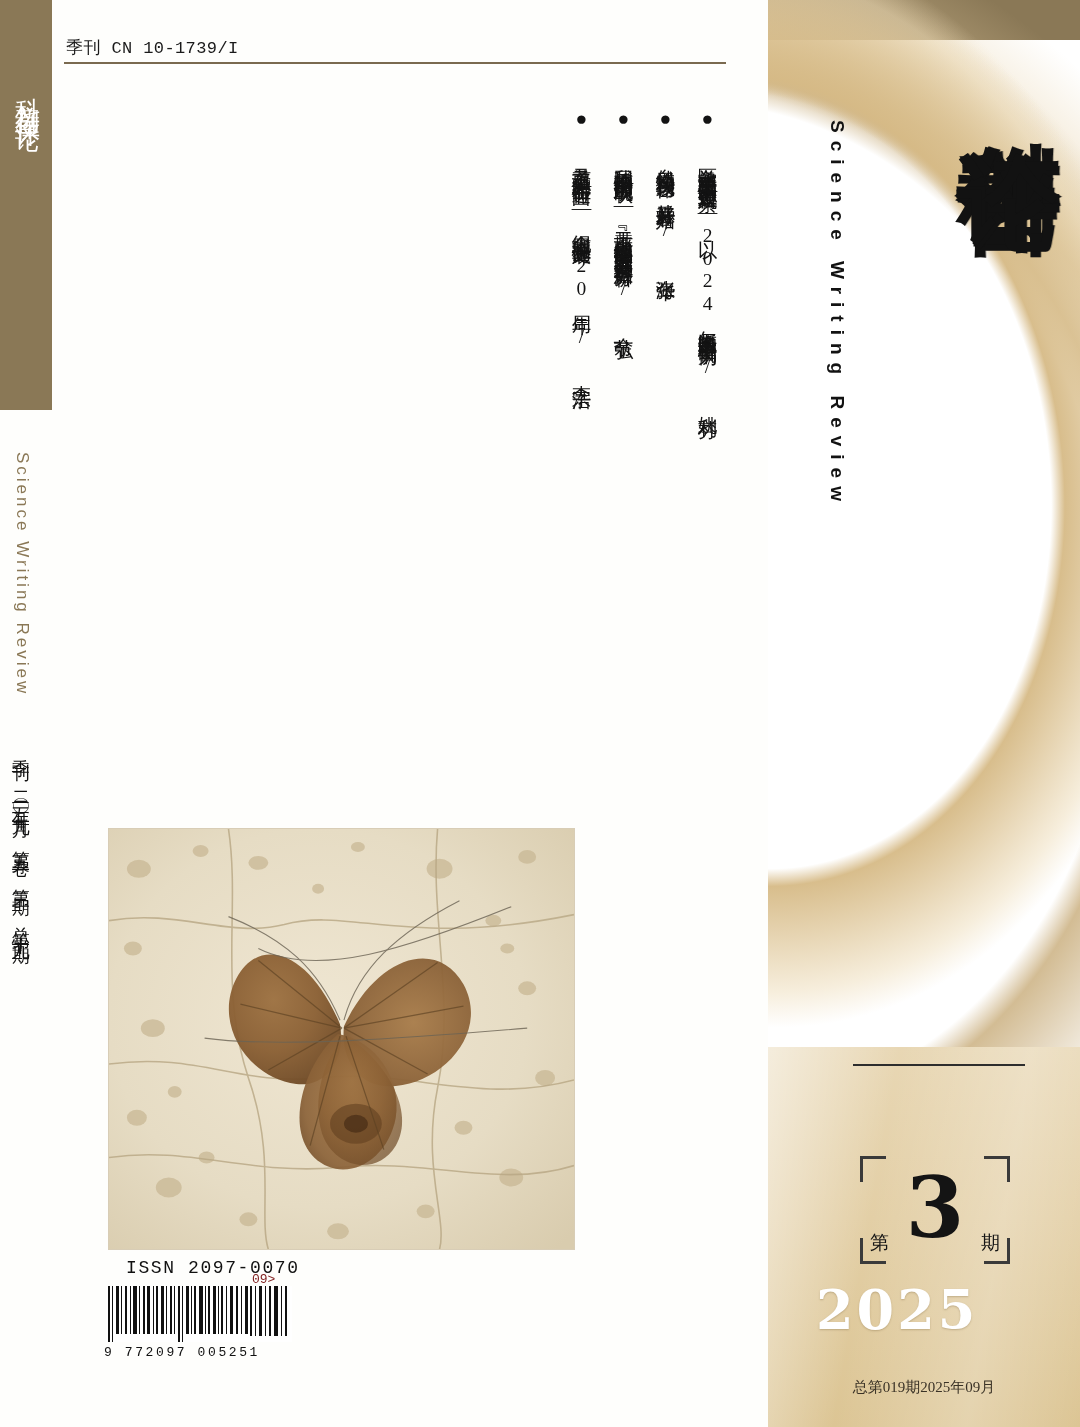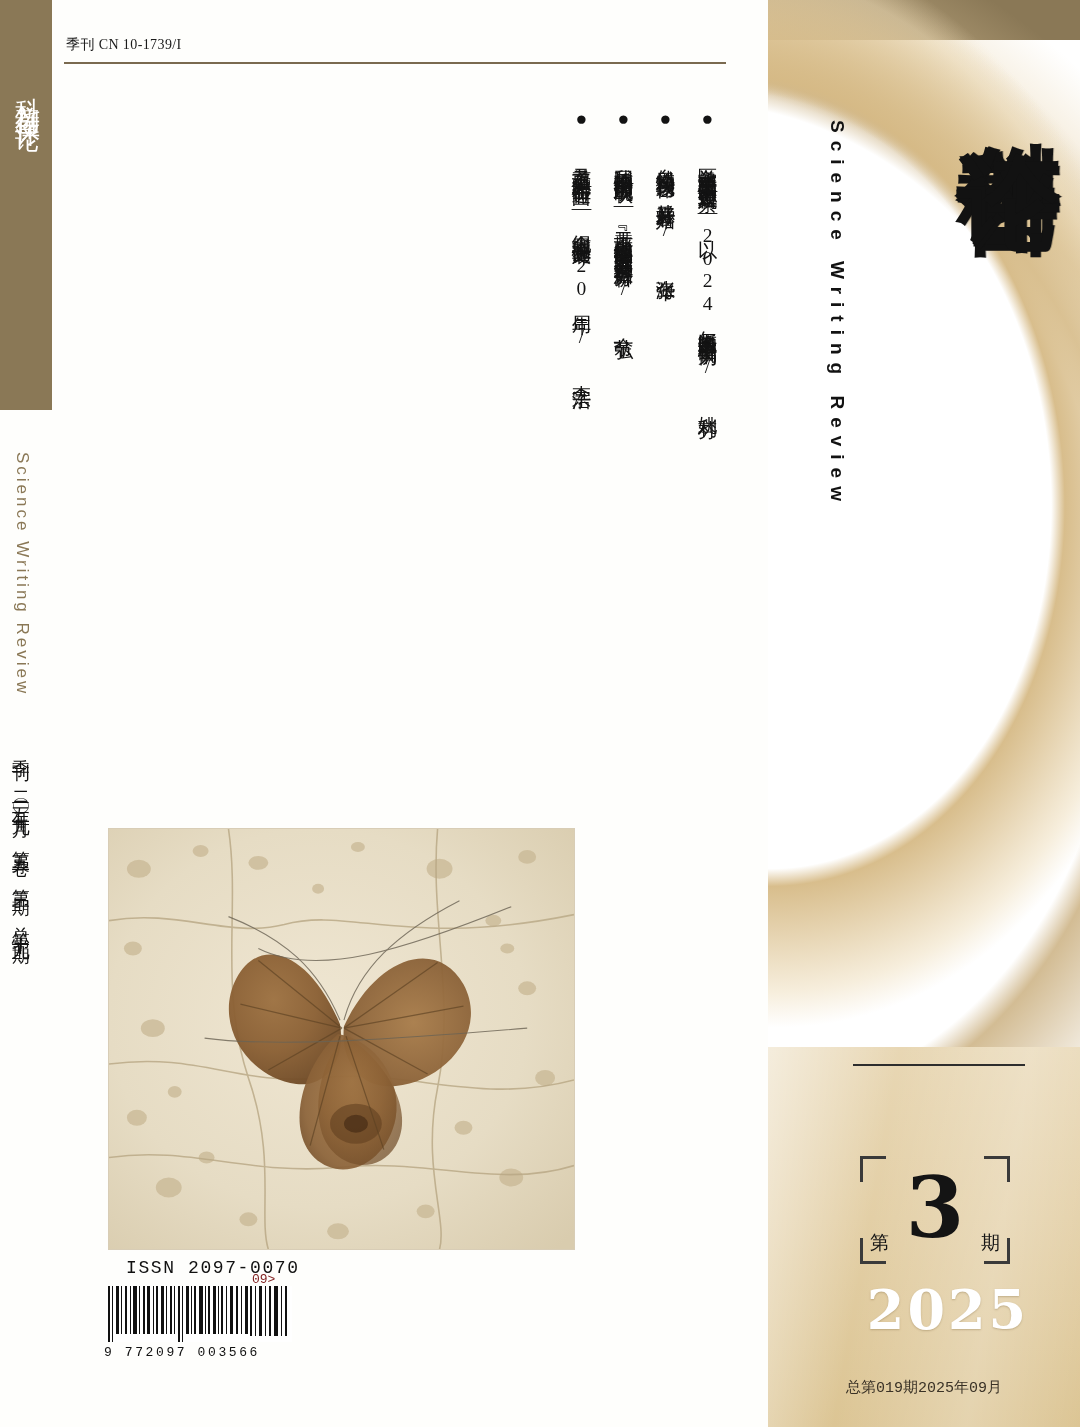--- a/index.html
+++ b/index.html
@@ -16,22 +16,22 @@
   }
 
   
   .back-cover {
     position: absolute; left: 0; top: 0;
     width: 768px; height: 1427px;
     background: #fefefc;
   }
   .issn-line {
     position: absolute; left: 66px; top: 36px;
-    font-size: 14px; letter-spacing: .4px; color: #1a1a1a;
-    font-family: Liberation Serif, serif;
+    font-size: 17px; letter-spacing: .4px; color: #1a1a1a;
+    font-family: Liberation Mono, monospace;
   }
   .rule {
     position: absolute; left: 64px; top: 62px;
     width: 662px; height: 2px; background: #7a6a4f;
   }
 
   
   .spine-band {
     position: absolute; left: 0; top: 0;
     width: 52px; height: 410px;
@@ -185,30 +185,29 @@
   .issue-di {
     position: absolute; left: 10px; bottom: 8px;
     font-size: 19px; color: #141414;
   }
   .issue-qi {
     position: absolute; right: 10px; bottom: 8px;
     font-size: 19px; color: #141414;
   }
   .fc-year {
     position: absolute; left: 0; right: 0; top: 1278px;
-    text-align: center;
     font-size: 54px; color: #ffffff; letter-spacing: 3px;
     font-family: "DejaVu Serif", serif; font-weight: 700;
     text-shadow: 0 1px 2px rgba(120,98,58,.35);
     margin-left: 48px;
   }
   .fc-footer {
     position: absolute; left: 0; right: 0; top: 1378px;
     display: flex; justify-content: center; 
-    font-size: 15px; color: #3a3226; font-family: Liberation Mono, monospace;
+    font-size: 15px; color: #3a3226;
   }
 </style>
 </head>
 <body>
 
 <div id="cover">
 
   <div class="back-cover">
 
     <div class="issn-line">季刊  CN 10-1739/I</div>
@@ -365,21 +364,21 @@
           <rect x="7" y="0" width="1" height="50"></rect>
         <rect x="11" y="0" width="3" height="50"></rect>
           <rect x="17" y="0" width="1" height="50"></rect>
         <rect x="21" y="0" width="2" height="50"></rect>
           <rect x="26" y="0" width="4" height="50"></rect>
         <rect x="33" y="0" width="1" height="50"></rect>
           <rect x="37" y="0" width="2" height="50"></rect>
       </g>
     </svg>
 
-    <div class="barcode-num">9 772097 003566</div>
+    <div class="barcode-num">9 772097 005251</div>
   </div>
 
   <div class="front-cover">
     <div class="fc-topband"></div>
     <div class="fc-swoosh"></div>
     <div class="fc-bottomband"></div>
     <div class="fc-bottom-sheen"></div>
 
     <div class="fc-title">科普创作评论</div>
     <div class="fc-en">Science Writing Review</div>

